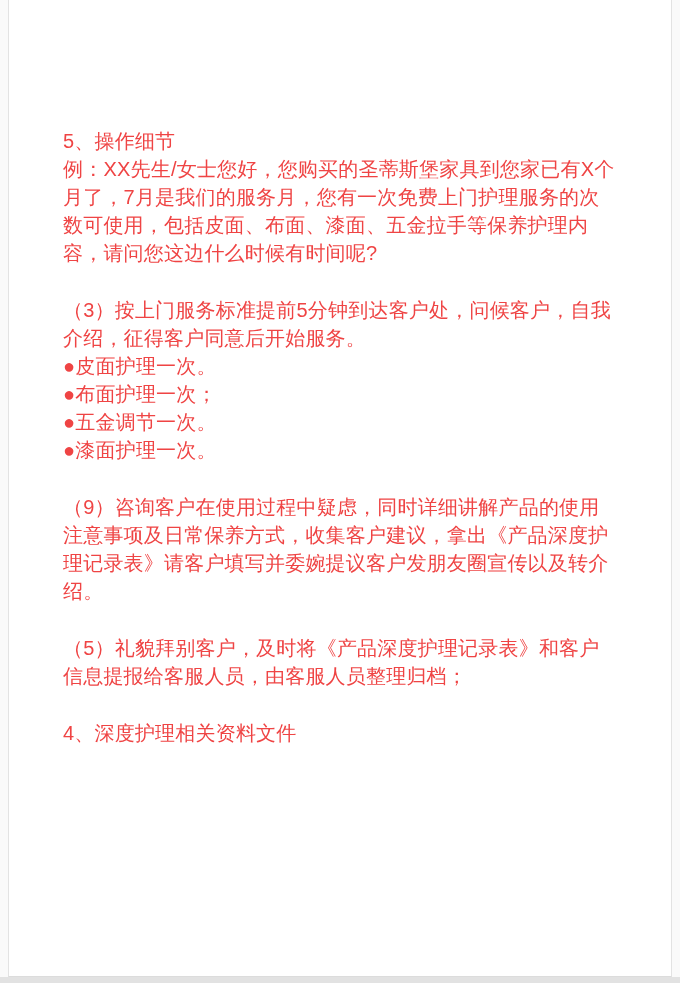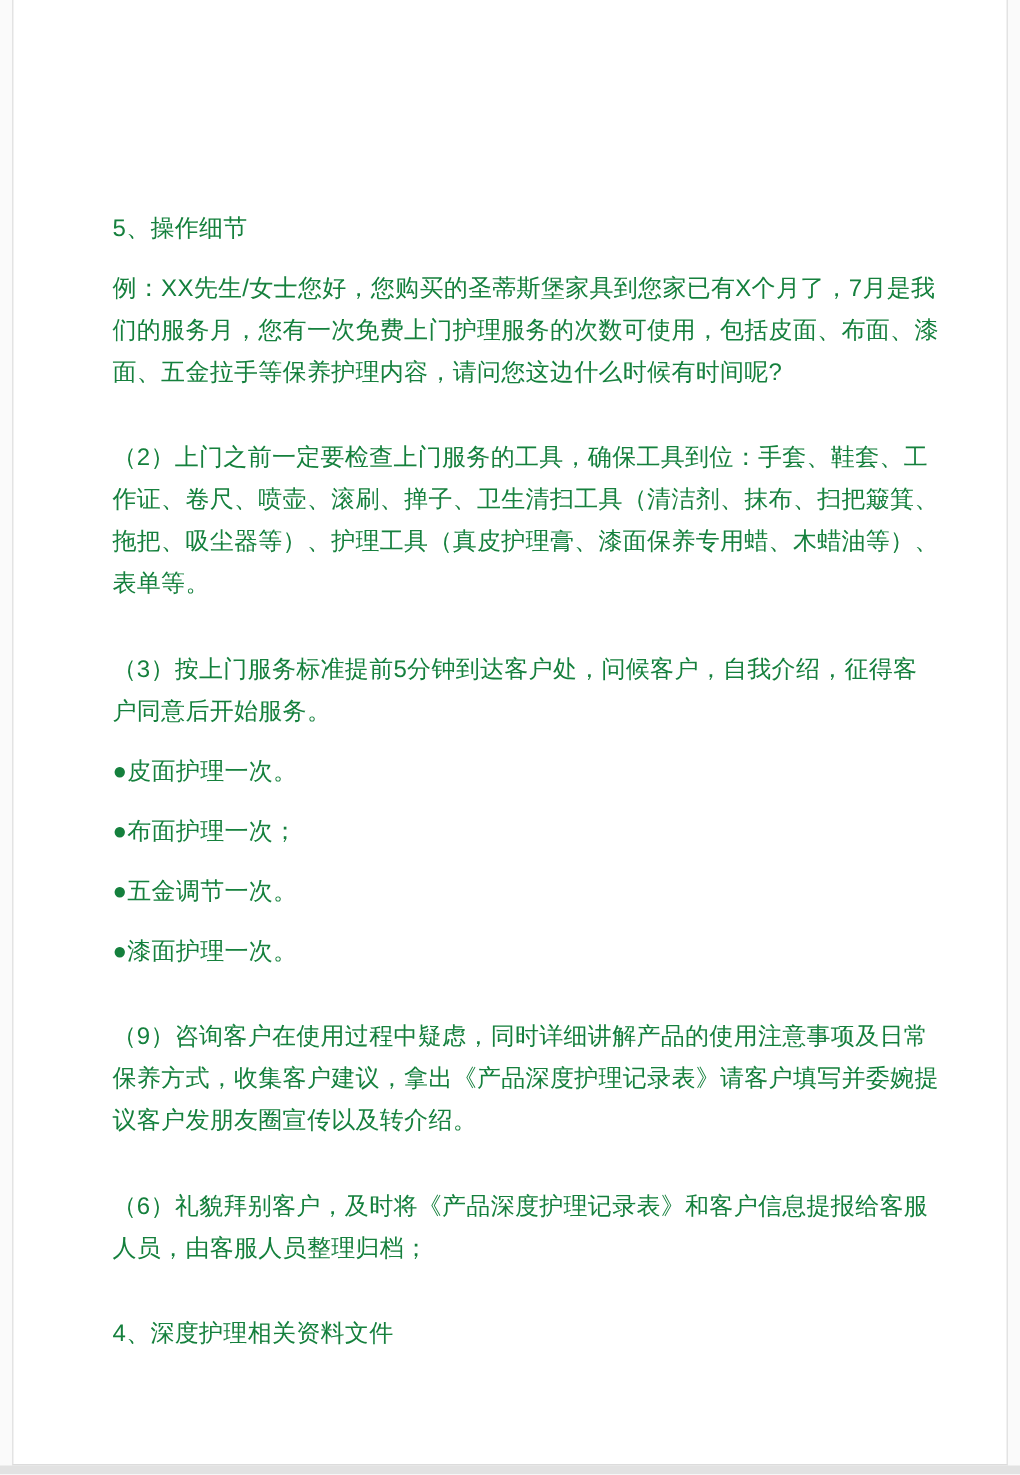--- a/index.html
+++ b/index.html
@@ -33,58 +33,57 @@
     width: 680px;
     height: 6px;
     background: #e2e2e2;
   }
   .content {
     box-sizing: border-box;
     padding: 127px 0 0 54px;
     width: 606px;
   }
   .para {
-    margin: 12px;
+    margin: 0;
     width: 552px;
-    font-size: 16px;
+    font-size: 20px;
     line-height: 28px;
-    color: #15803d;
+    color: #ef4444;
     letter-spacing: 0.2px;
     word-break: break-all;
   }
   .gap {
     margin-top: 29px;
   }
 </style>
 </head>
 <body>
 
 <div class="page">
   <div class="content">
 
     <p class="para">5、操作细节</p>
 
 
     <p class="para">例：XX先生/女士您好，您购买的圣蒂斯堡家具到您家已有X个月了，7月是我们的服务月，您有一次免费上门护理服务的次数可使用，包括皮面、布面、漆面、五金拉手等保养护理内容，请问您这边什么时候有时间呢?</p>
 
-    <p class="para gap">（2）上门之前一定要检查上门服务的工具，确保工具到位：手套、鞋套、工作证、卷尺、喷壶、滚刷、掸子、卫生清扫工具（清洁剂、抹布、扫把簸箕、拖把、吸尘器等）、护理工具（真皮护理膏、漆面保养专用蜡、木蜡油等）、表单等。</p>
 
     <p class="para gap">（3）按上门服务标准提前5分钟到达客户处，问候客户，自我介绍，征得客户同意后开始服务。</p>
 
 
     <p class="para">●皮面护理一次。</p>
 
     <p class="para">●布面护理一次；</p>
 
     <p class="para">●五金调节一次。</p>
 
     <p class="para">●漆面护理一次。</p>
 
     <p class="para gap">（9）咨询客户在使用过程中疑虑，同时详细讲解产品的使用注意事项及日常保养方式，收集客户建议，拿出《产品深度护理记录表》请客户填写并委婉提议客户发朋友圈宣传以及转介绍。</p>
 
-    <p class="para gap">（6）礼貌拜别客户，及时将《产品深度护理记录表》和客户信息提报给客服人员，由客服人员整理归档；</p>
+    <p class="para gap">（5）礼貌拜别客户，及时将《产品深度护理记录表》和客户信息提报给客服人员，由客服人员整理归档；</p>
 
     <p class="para gap">4、深度护理相关资料文件</p>
 
   </div>
 </div>
 
 <div class="bottom-strip"></div>
 
 </body></html>

